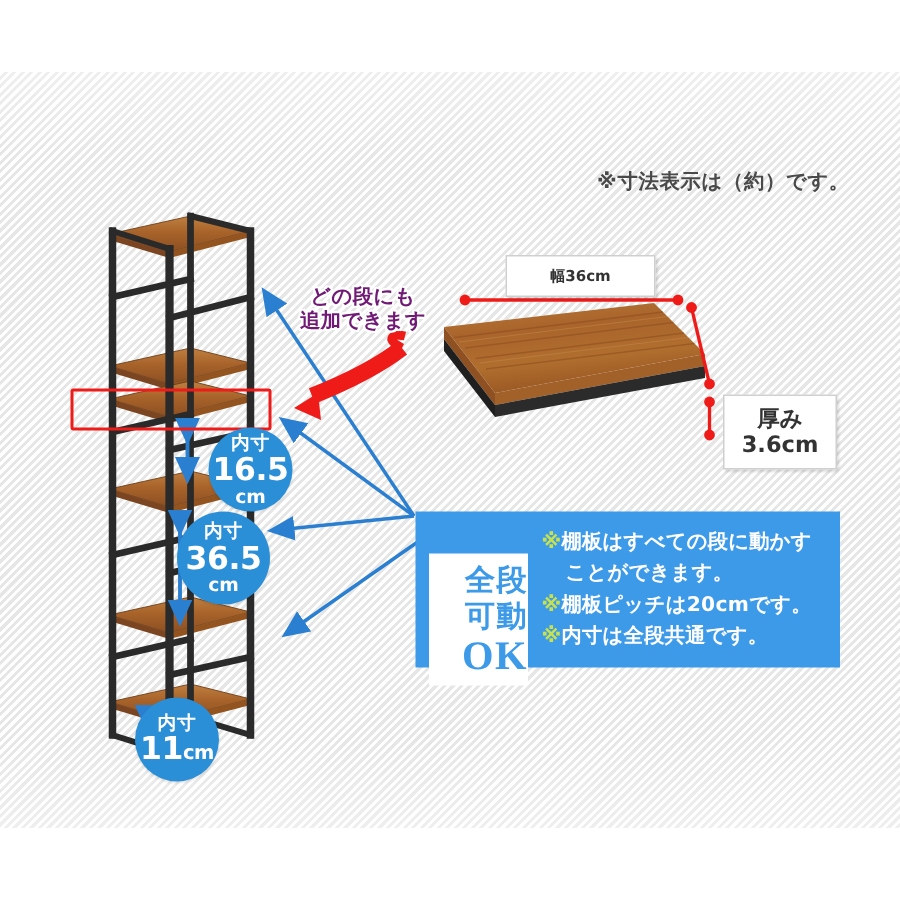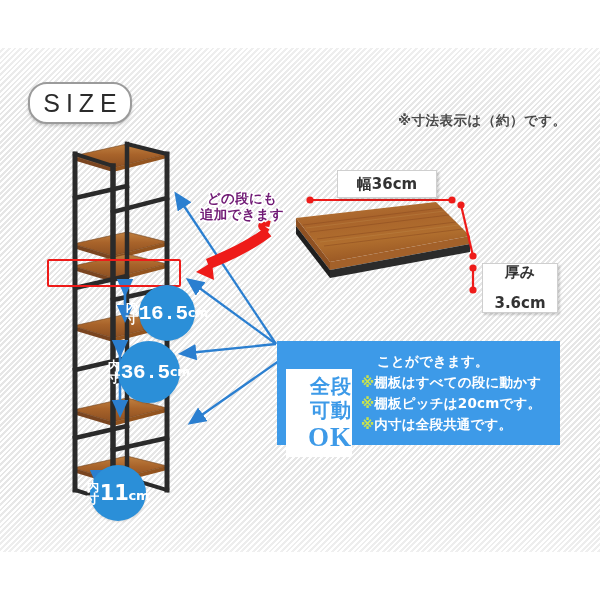--- a/index.html
+++ b/index.html
@@ -62,47 +62,47 @@
     text-shadow:
        1.6px 0 #fff,-1.6px 0 #fff,0 1.6px #fff,0 -1.6px #fff,
        1.2px 1.2px #fff,-1.2px 1.2px #fff,1.2px -1.2px #fff,-1.2px -1.2px #fff;
   }
   .arrows-svg{position:absolute;left:0;top:0;width:600px;height:600px;z-index:5;pointer-events:none;}
   .arrows-top{z-index:7;}
 
   
   .badge{
     position:absolute;border-radius:50%;background:#2b8fd8;color:#fff;
-    display:flex;flex-direction:row;align-items:center;justify-content:center;
+    display:flex;flex-direction:column;align-items:center;justify-content:center;
     font-weight:700;text-align:center;z-index:8;line-height:1;
     box-shadow:0 1px 2px rgba(0,0,0,.12);
   }
   .badge .lbl{font-size:12.5px;letter-spacing:.5px;}
-  .badge .num{font-size:21px;letter-spacing:-.3px;margin-top:1px;font-family:Liberation Mono, monospace;}
+  .badge .num{font-size:21px;letter-spacing:-.3px;margin-top:1px;}
   .badge .unit{font-size:12.5px;margin-top:1px;}
   .b1{left:139px;top:285px;width:56px;height:56px;}
   .b2{left:118px;top:341px;width:62px;height:62px;}
   .b3{left:90px;top:465px;width:56px;height:56px;}
   .b3 .row{font-size:21px;letter-spacing:-.3px;margin-top:1px;}
   .b3 .row small{font-size:13px;}
 
   
   .board-wrap{position:absolute;left:288px;top:196px;width:190px;height:92px;z-index:4;}
 
   
   .dim{
     position:absolute;background:#fff;border:1px solid #cfcfcf;
     box-shadow:1.5px 1.5px 2px rgba(0,0,0,.16);
     color:#333;font-weight:700;text-align:center;z-index:8;
     display:flex;flex-direction:column;align-items:center;justify-content:center;
     line-height:17px;
   }
-  .dim-w{left:337px;top:170px;width:98px;height:26px;font-size:15px;justify-content:center;}
+  .dim-w{left:337px;top:170px;width:98px;height:26px;font-size:10px;justify-content:center;}
   .dim-d{left:482px;top:196px;width:66px;height:48px;font-size:15px;}
-  .dim-t{left:482px;top:263px;width:74px;height:48px;font-size:15px;justify-content:space-between;}
+  .dim-t{left:482px;top:263px;width:74px;height:48px;font-size:15px;}
 
   
   .panel{
     position:absolute;left:277px;top:341px;width:283px;height:104px;
     background:#3d9ae8;z-index:8;
   }
   .panel-badge{
     position:absolute;left:9px;top:8px;width:66px;height:88px;background:#fff;
     display:flex;flex-direction:column;align-items:flex-end;justify-content:center;
     color:#3d9ae8;font-weight:700;line-height:1;margin-top:20px;
@@ -118,23 +118,20 @@
   .panel-lines .ast{color:#c8e24f;}
   .panel-lines .indent{padding-left:16px;}
 </style>
 </head>
 <body>
 
 <div id="stage">
 
   <div class="stripes"></div>
 
-  <div class="size-badge">
-    <span>SIZE</span>
-  </div>
 
   <div class="note">※寸法表示は（約）です。</div>
 
   <div class="rack">
     <svg width="130" height="372" viewBox="0 0 130 372">
       <defs>
         <linearGradient id="wd" x1="0" y1="0" x2="0" y2="1">
           <stop offset="0" stop-color="#c08040"></stop>
           <stop offset="0.45" stop-color="#a8632a"></stop>
           <stop offset="1" stop-color="#8c4f22"></stop>
@@ -316,20 +313,20 @@
     <span>3.6cm</span>
   </div>
 
   <div class="panel">
     <div class="panel-badge">
       <span class="l1">全段</span>
       <span class="l2">可動</span>
       <span class="l3">OK</span>
     </div>
     <div class="panel-lines">
+      <div class="ln"><span class="ast">※</span><span>棚板はすべての段に動かす</span></div>
       <div class="ln indent"><span>ことができます。</span></div>
-      <div class="ln"><span class="ast">※</span><span>棚板はすべての段に動かす</span></div>
       <div class="ln"><span class="ast">※</span><span>棚板ピッチは20cmです。</span></div>
       <div class="ln"><span class="ast">※</span><span>内寸は全段共通です。</span></div>
     </div>
   </div>
 
 </div>
 
 </body></html>

